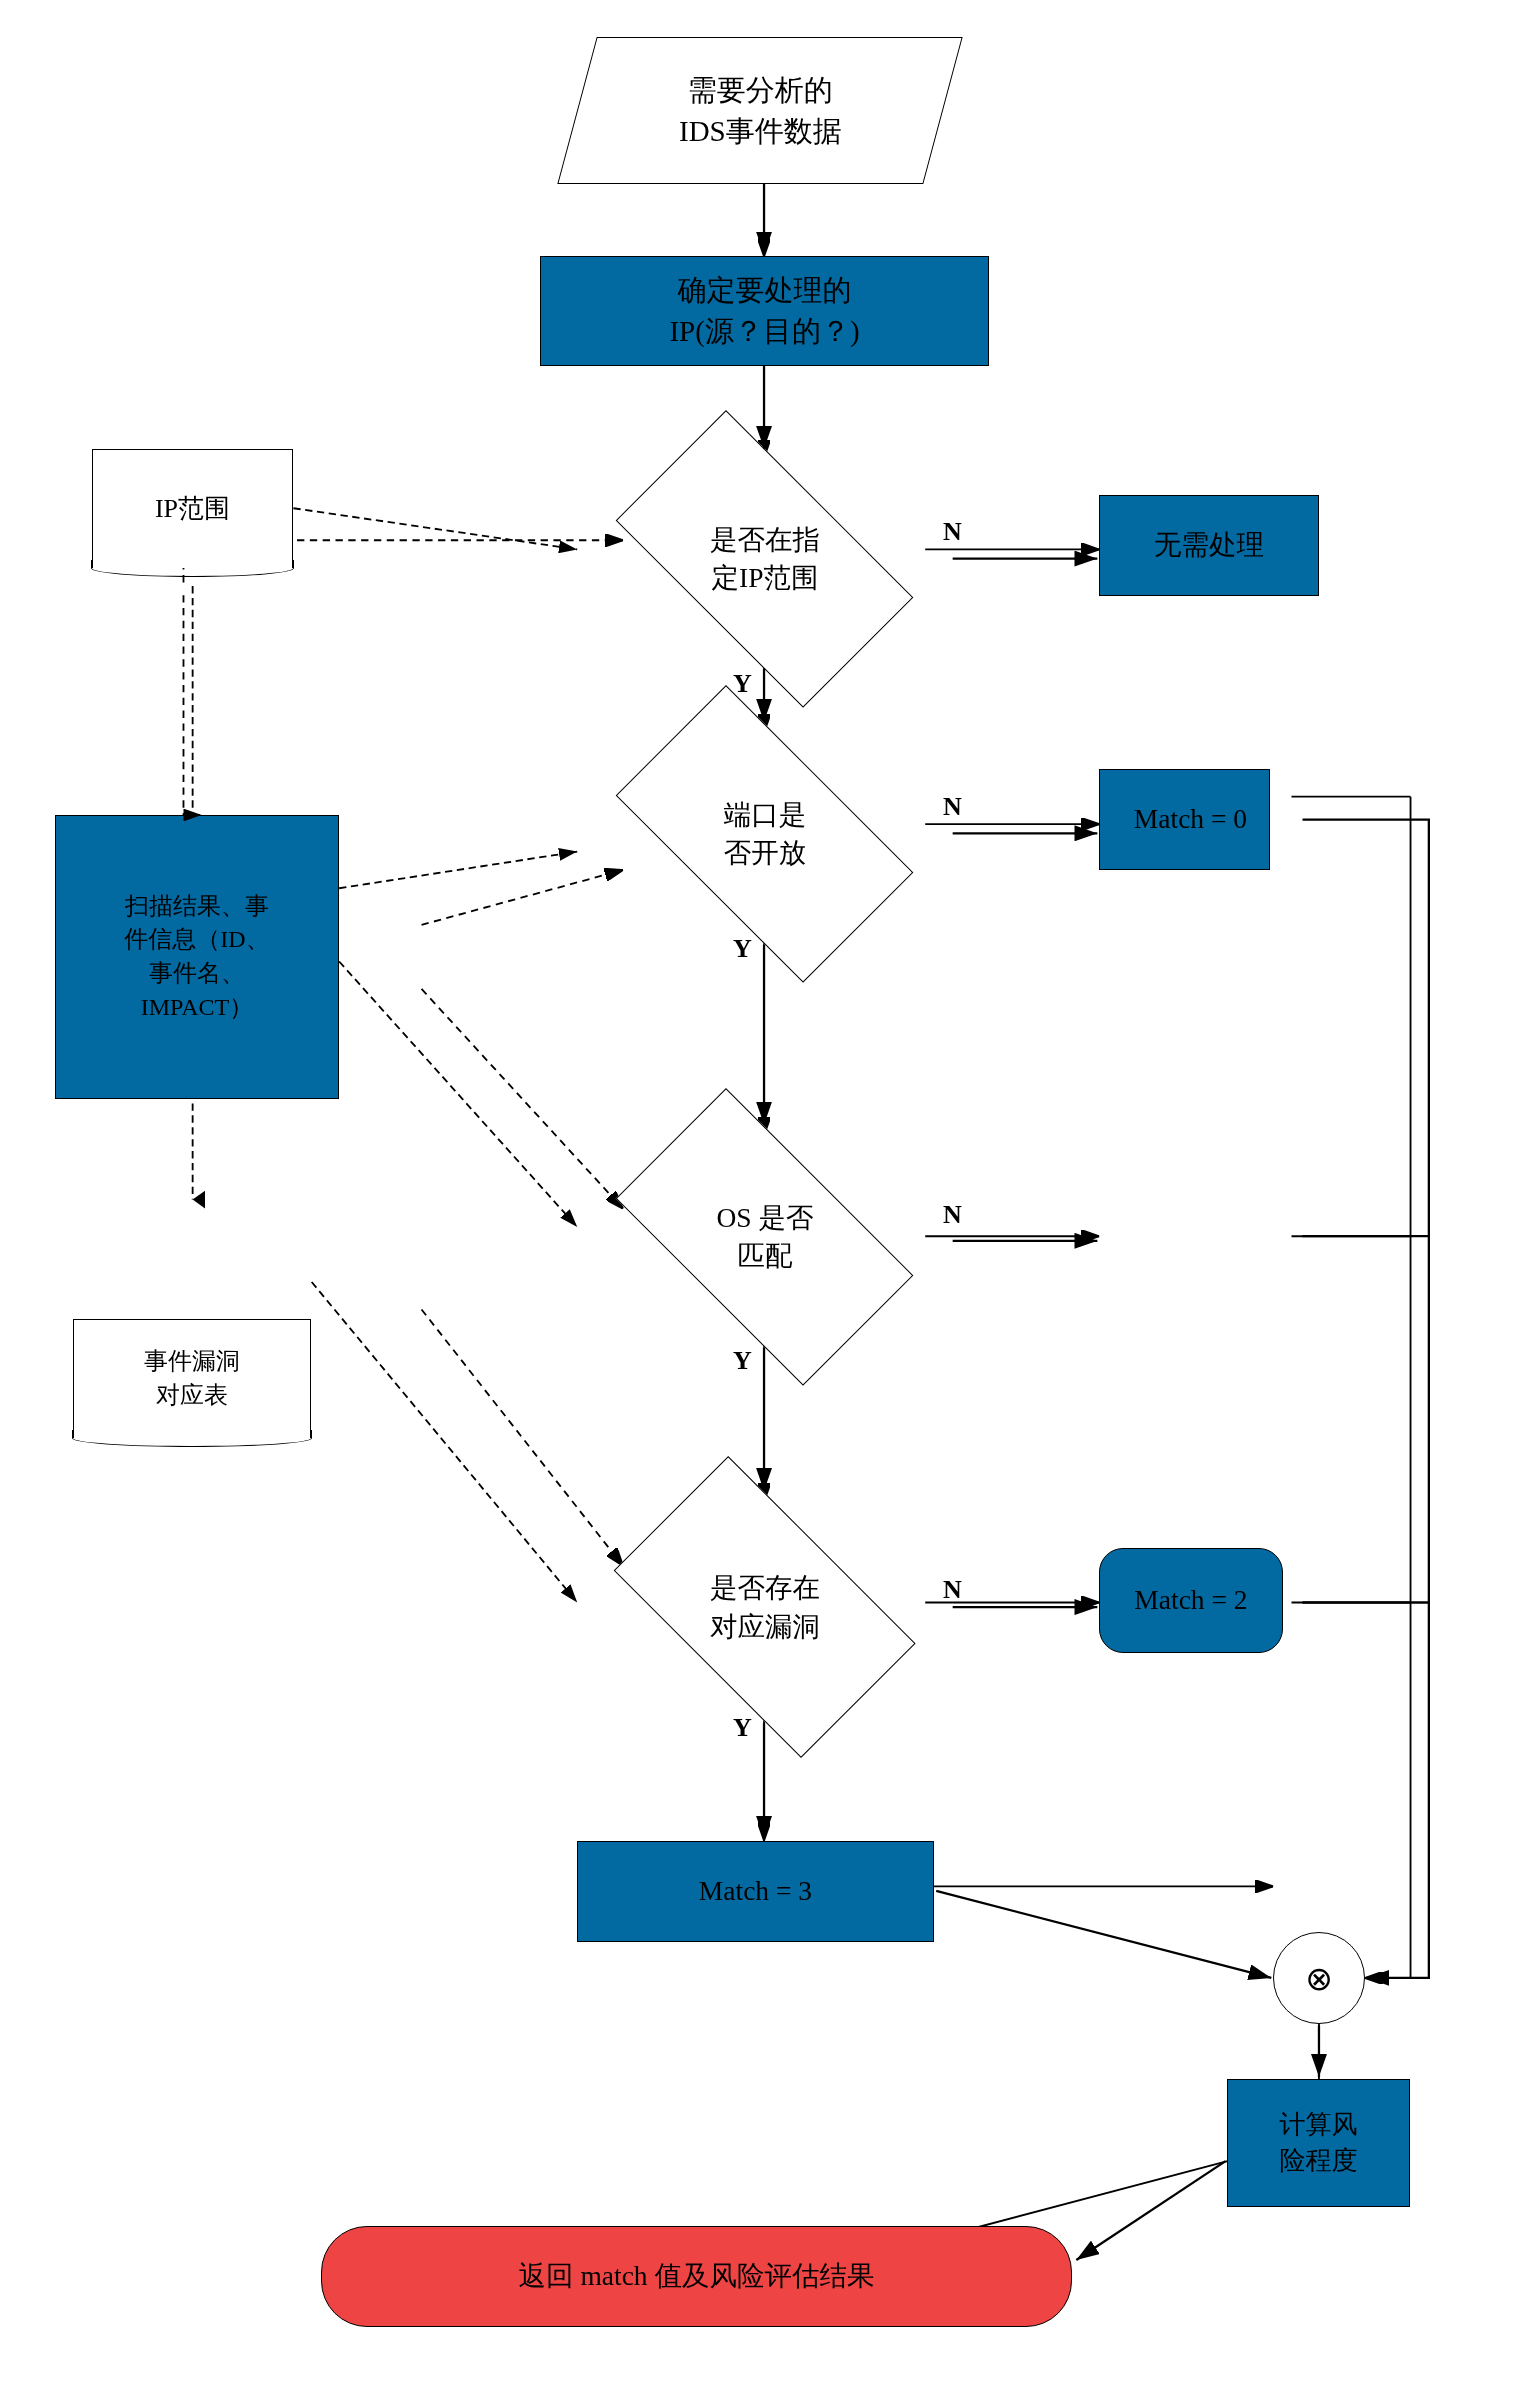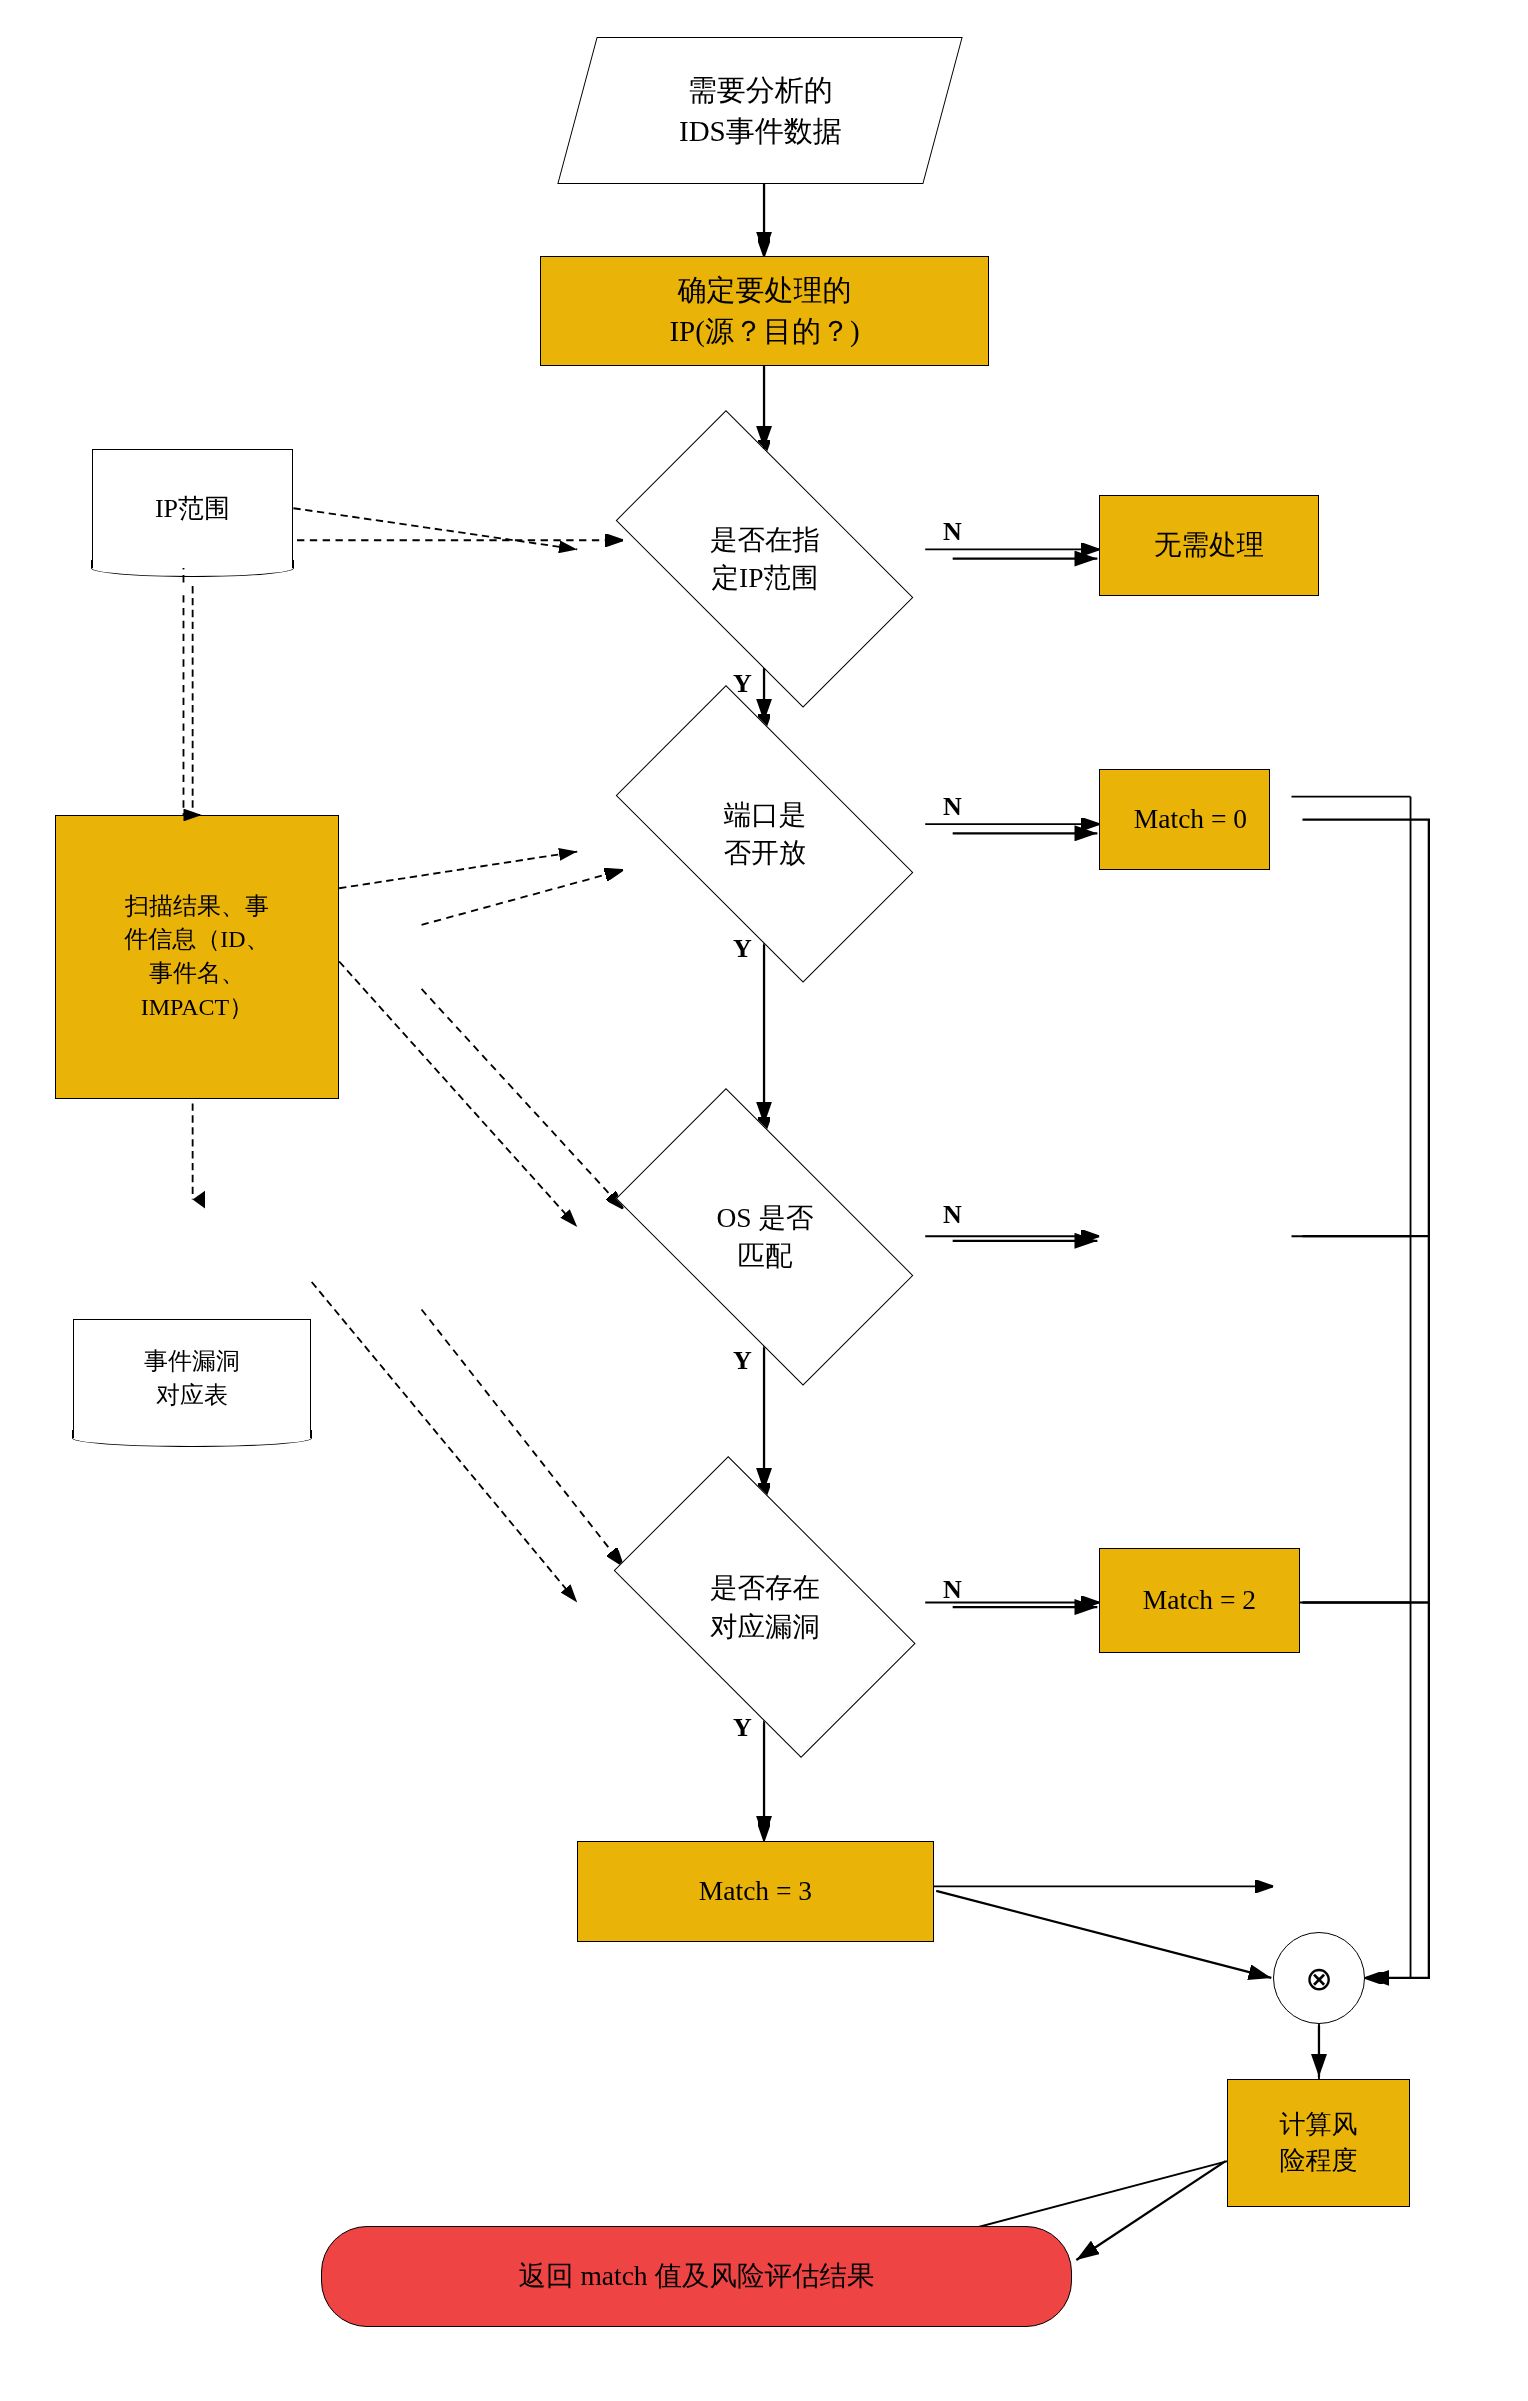--- a/index.html
+++ b/index.html
@@ -28,21 +28,21 @@
     }
     .parallelogram {
       background: #fff;
       border: 1.8px solid #000;
       transform: skewX(-15deg);
     }
     .parallelogram .inner {
       transform: skewX(15deg);
     }
     .rectangle {
-      background: #eab308;
+      background: #0369a1;
       border: 1.8px solid #000;
     }
     .diamond-wrap {
       position: absolute;
       display: flex;
       align-items: center;
       justify-content: center;
     }
     .diamond {
       width: 100%;
@@ -264,21 +264,21 @@
     <div class="diamond">
       <div class="diamond-text" style="white-space:pre-line; font-size:27.5px;">是否存在
 对应漏洞</div>
     </div>
   </div>
 
   <div class="arrow-label" style="left:943px; top:1575px;">N</div>
 
   <div class="arrow-label" style="left:733px; top:1713px;">Y</div>
 
-  <div class="shape rectangle" style="left:1099px; top:1548px; width:201px; height:105px; font-size:27.5px;">
+  <div class="shape rectangle" style="left:1099px; top:1548px; width:184px; height:105px; font-size:27.5px;border-radius:24px;">
     <span>Match = 2</span>
   </div>
 
   <div class="shape rectangle" style="left:577px; top:1841px; width:357px; height:101px; font-size:27.5px;">
     <span>Match = 3</span>
   </div>
 
   <div class="circle-x" style="left:1273px; top:1932px; width:92px; height:92px; font-size:33px;">
     <span>⊗</span>
   </div>

